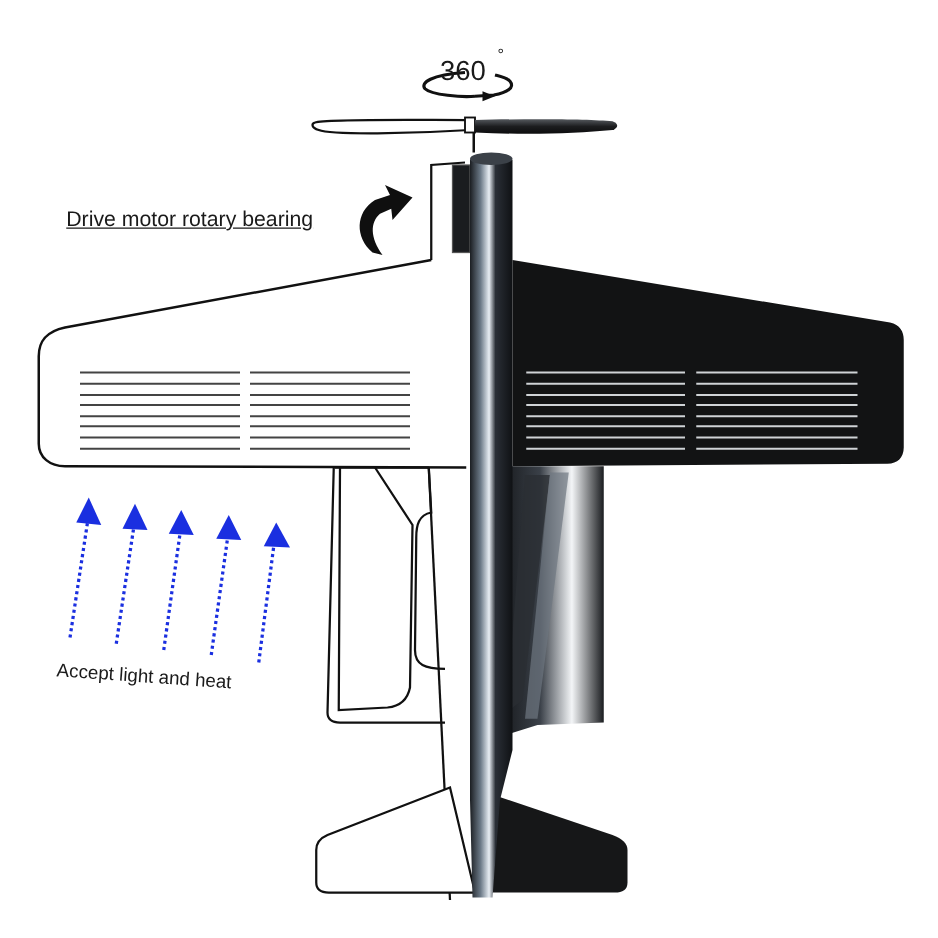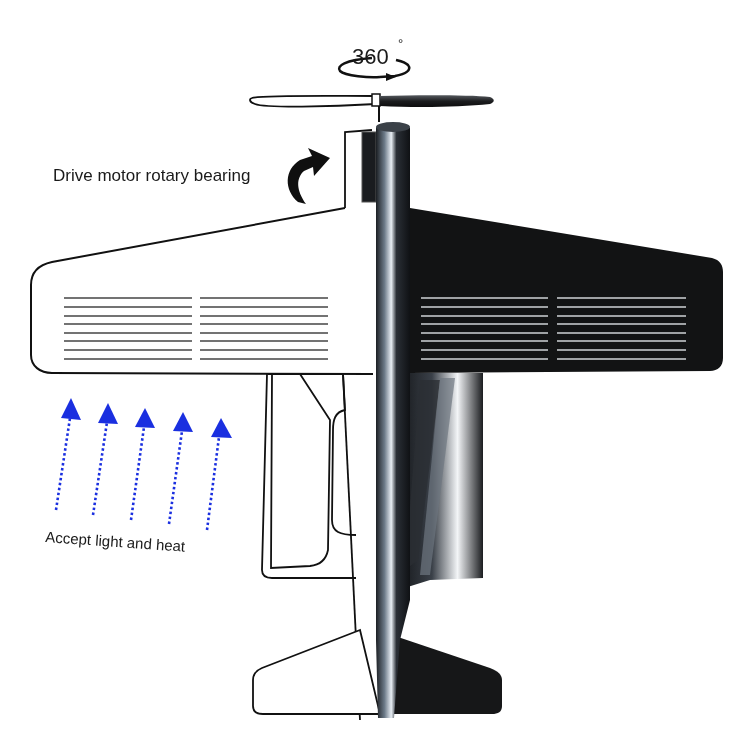--- a/index.html
+++ b/index.html
@@ -1,19 +1,19 @@
 <!DOCTYPE html>
 <html><head>
 <meta charset="utf-8">
 <style>
   html, body { margin: 0; padding: 0; background: #ffffff; }
   body { width: 750px; height: 750px; position: relative; overflow: hidden; font-family: "Liberation Sans", sans-serif; }
   #stage { position: absolute; left: 0; top: 0; width: 750px; height: 750px; }
   .label { position: absolute; color: #1a1a1a; white-space: nowrap; font-family: "Liberation Sans", sans-serif; }
-  .lbl-drive { left: 53px; top: 166px; font-size: 17px; }
+  .lbl-drive { left: 53px; top: 166px; font-size: 17px; text-decoration: underline; }
   .lbl-accept { left: 46px; top: 528px; font-size: 15px; transform: rotate(4deg); transform-origin: left top; }
   .lbl-360 { left: 352px; top: 44px; font-size: 22px; letter-spacing: 0px; }
   .lbl-deg { left: 398px; top: 36px; font-size: 13px; }
 </style>
 </head>
 <body>
 
 <div id="stage">
   <svg width="750" height="750" viewBox="0 0 750 750" xmlns="http://www.w3.org/2000/svg">
     <defs>

